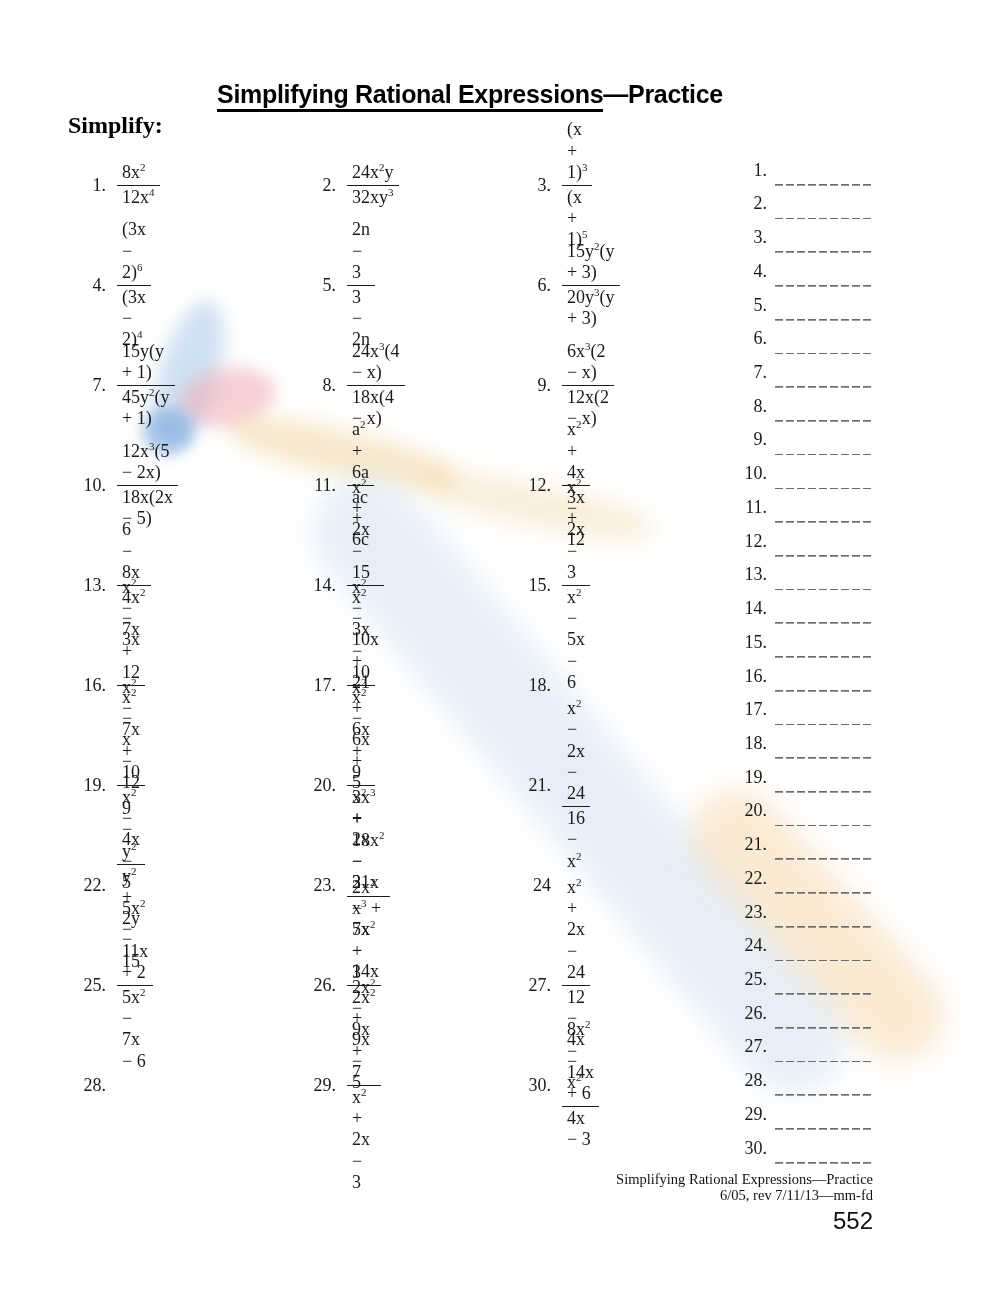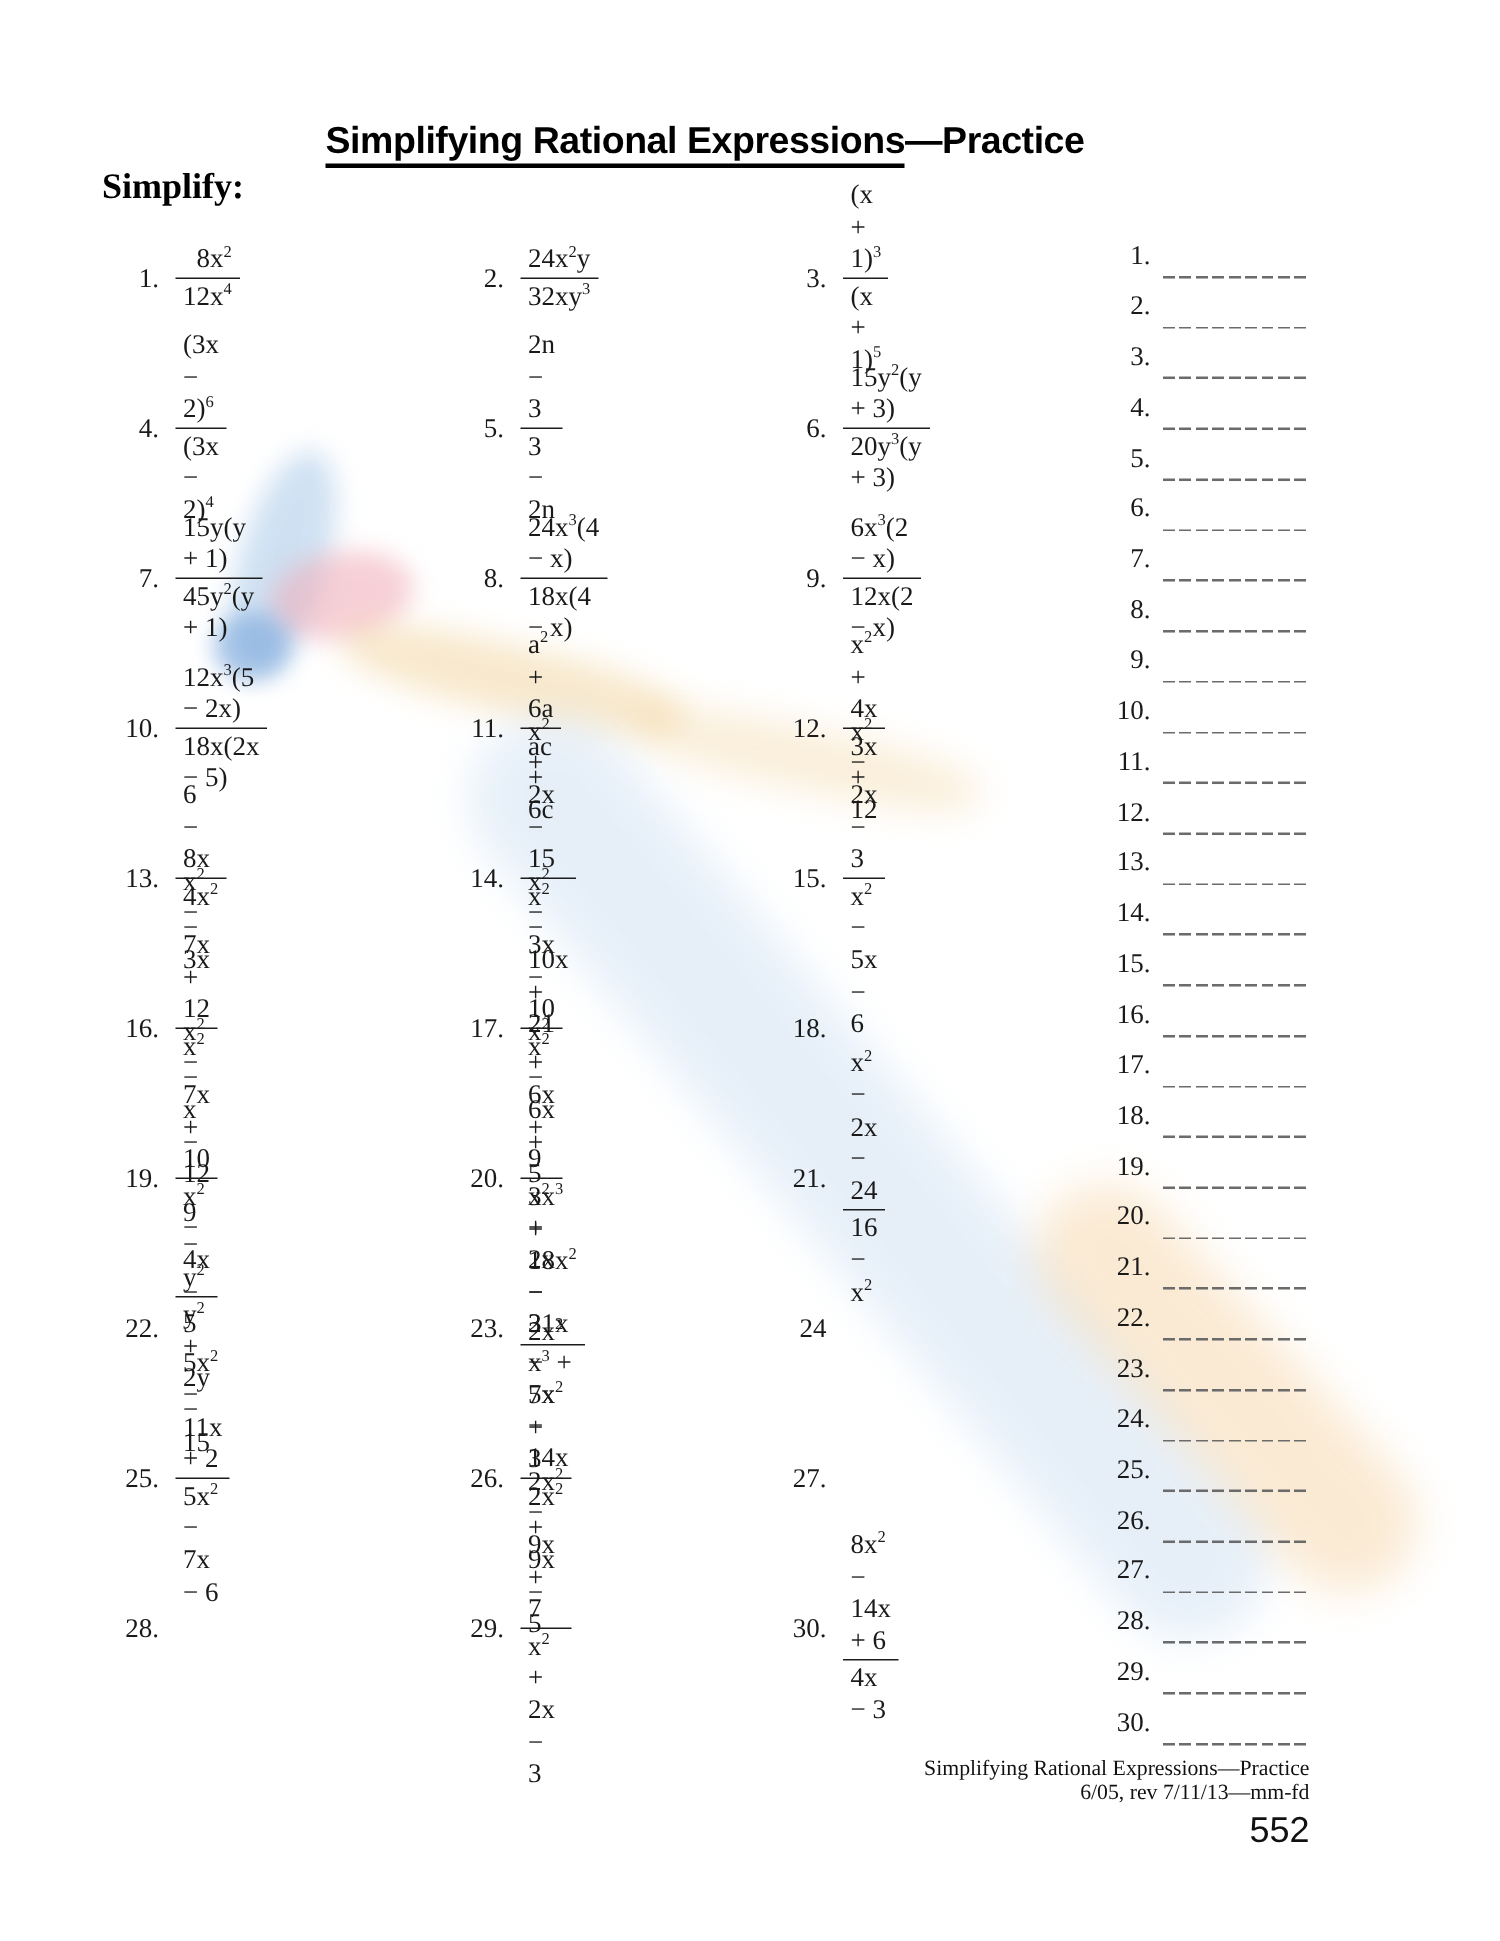--- a/index.html
+++ b/index.html
@@ -48,21 +48,21 @@
   }
   
   #problems{position:absolute;left:0;top:0;z-index:1;}
   .cell{
     position:absolute;height:94px;display:flex;align-items:center;
   }
   .pnum{
     width:38px;text-align:right;font-size:18px;line-height:1;flex:none;color:var(--ink);
   }
   .frac{
-    display:inline-flex;flex-direction:column;align-items:flex-end;margin-left:11px;
+    display:inline-flex;flex-direction:column;align-items:flex-start;margin-left:11px;
     font-size:18px;line-height:1.18;color:var(--ink);
   }
   .fnum{padding:0 5px 2px;}
   .fden{padding:1px 5px 0;border-top:1.6px solid #1c1c1c;}
   .frac sup{font-size:11px;line-height:0;vertical-align:super;}
   
   #answers{position:absolute;left:733px;top:152px;z-index:1;}
   .arow{height:33.72px;display:flex;align-items:flex-end;}
   .anum{width:34px;text-align:right;font-size:18px;line-height:1;padding-bottom:7px;color:var(--ink);}
   .ablank{
@@ -266,20 +266,24 @@
       </div>
       <div class="cell" style="left: 298px; top: 938px;">
         <span class="pnum">26.</span>
         <span class="frac">
           <span class="fnum">2x<sup>2</sup> − 7x + 3</span>
           <span class="fden">2x<sup>2</sup> + 9x − 5</span>
         </span>
       </div>
       <div class="cell" style="left: 513px; top: 938px;">
         <span class="pnum">27.</span>
+        <span class="frac">
+          <span class="fnum">x<sup>2</sup> + 2x − 24</span>
+          <span class="fden">12 − 4x − x<sup>2</sup></span>
+        </span>
       </div>
       <div class="cell" style="left: 68px; top: 1038px;">
         <span class="pnum">28.</span>
       </div>
       <div class="cell" style="left: 298px; top: 1038px;">
         <span class="pnum">29.</span>
         <span class="frac">
           <span class="fnum">2x<sup>2</sup> − 9x + 7</span>
           <span class="fden">x<sup>2</sup> + 2x − 3</span>
         </span>

